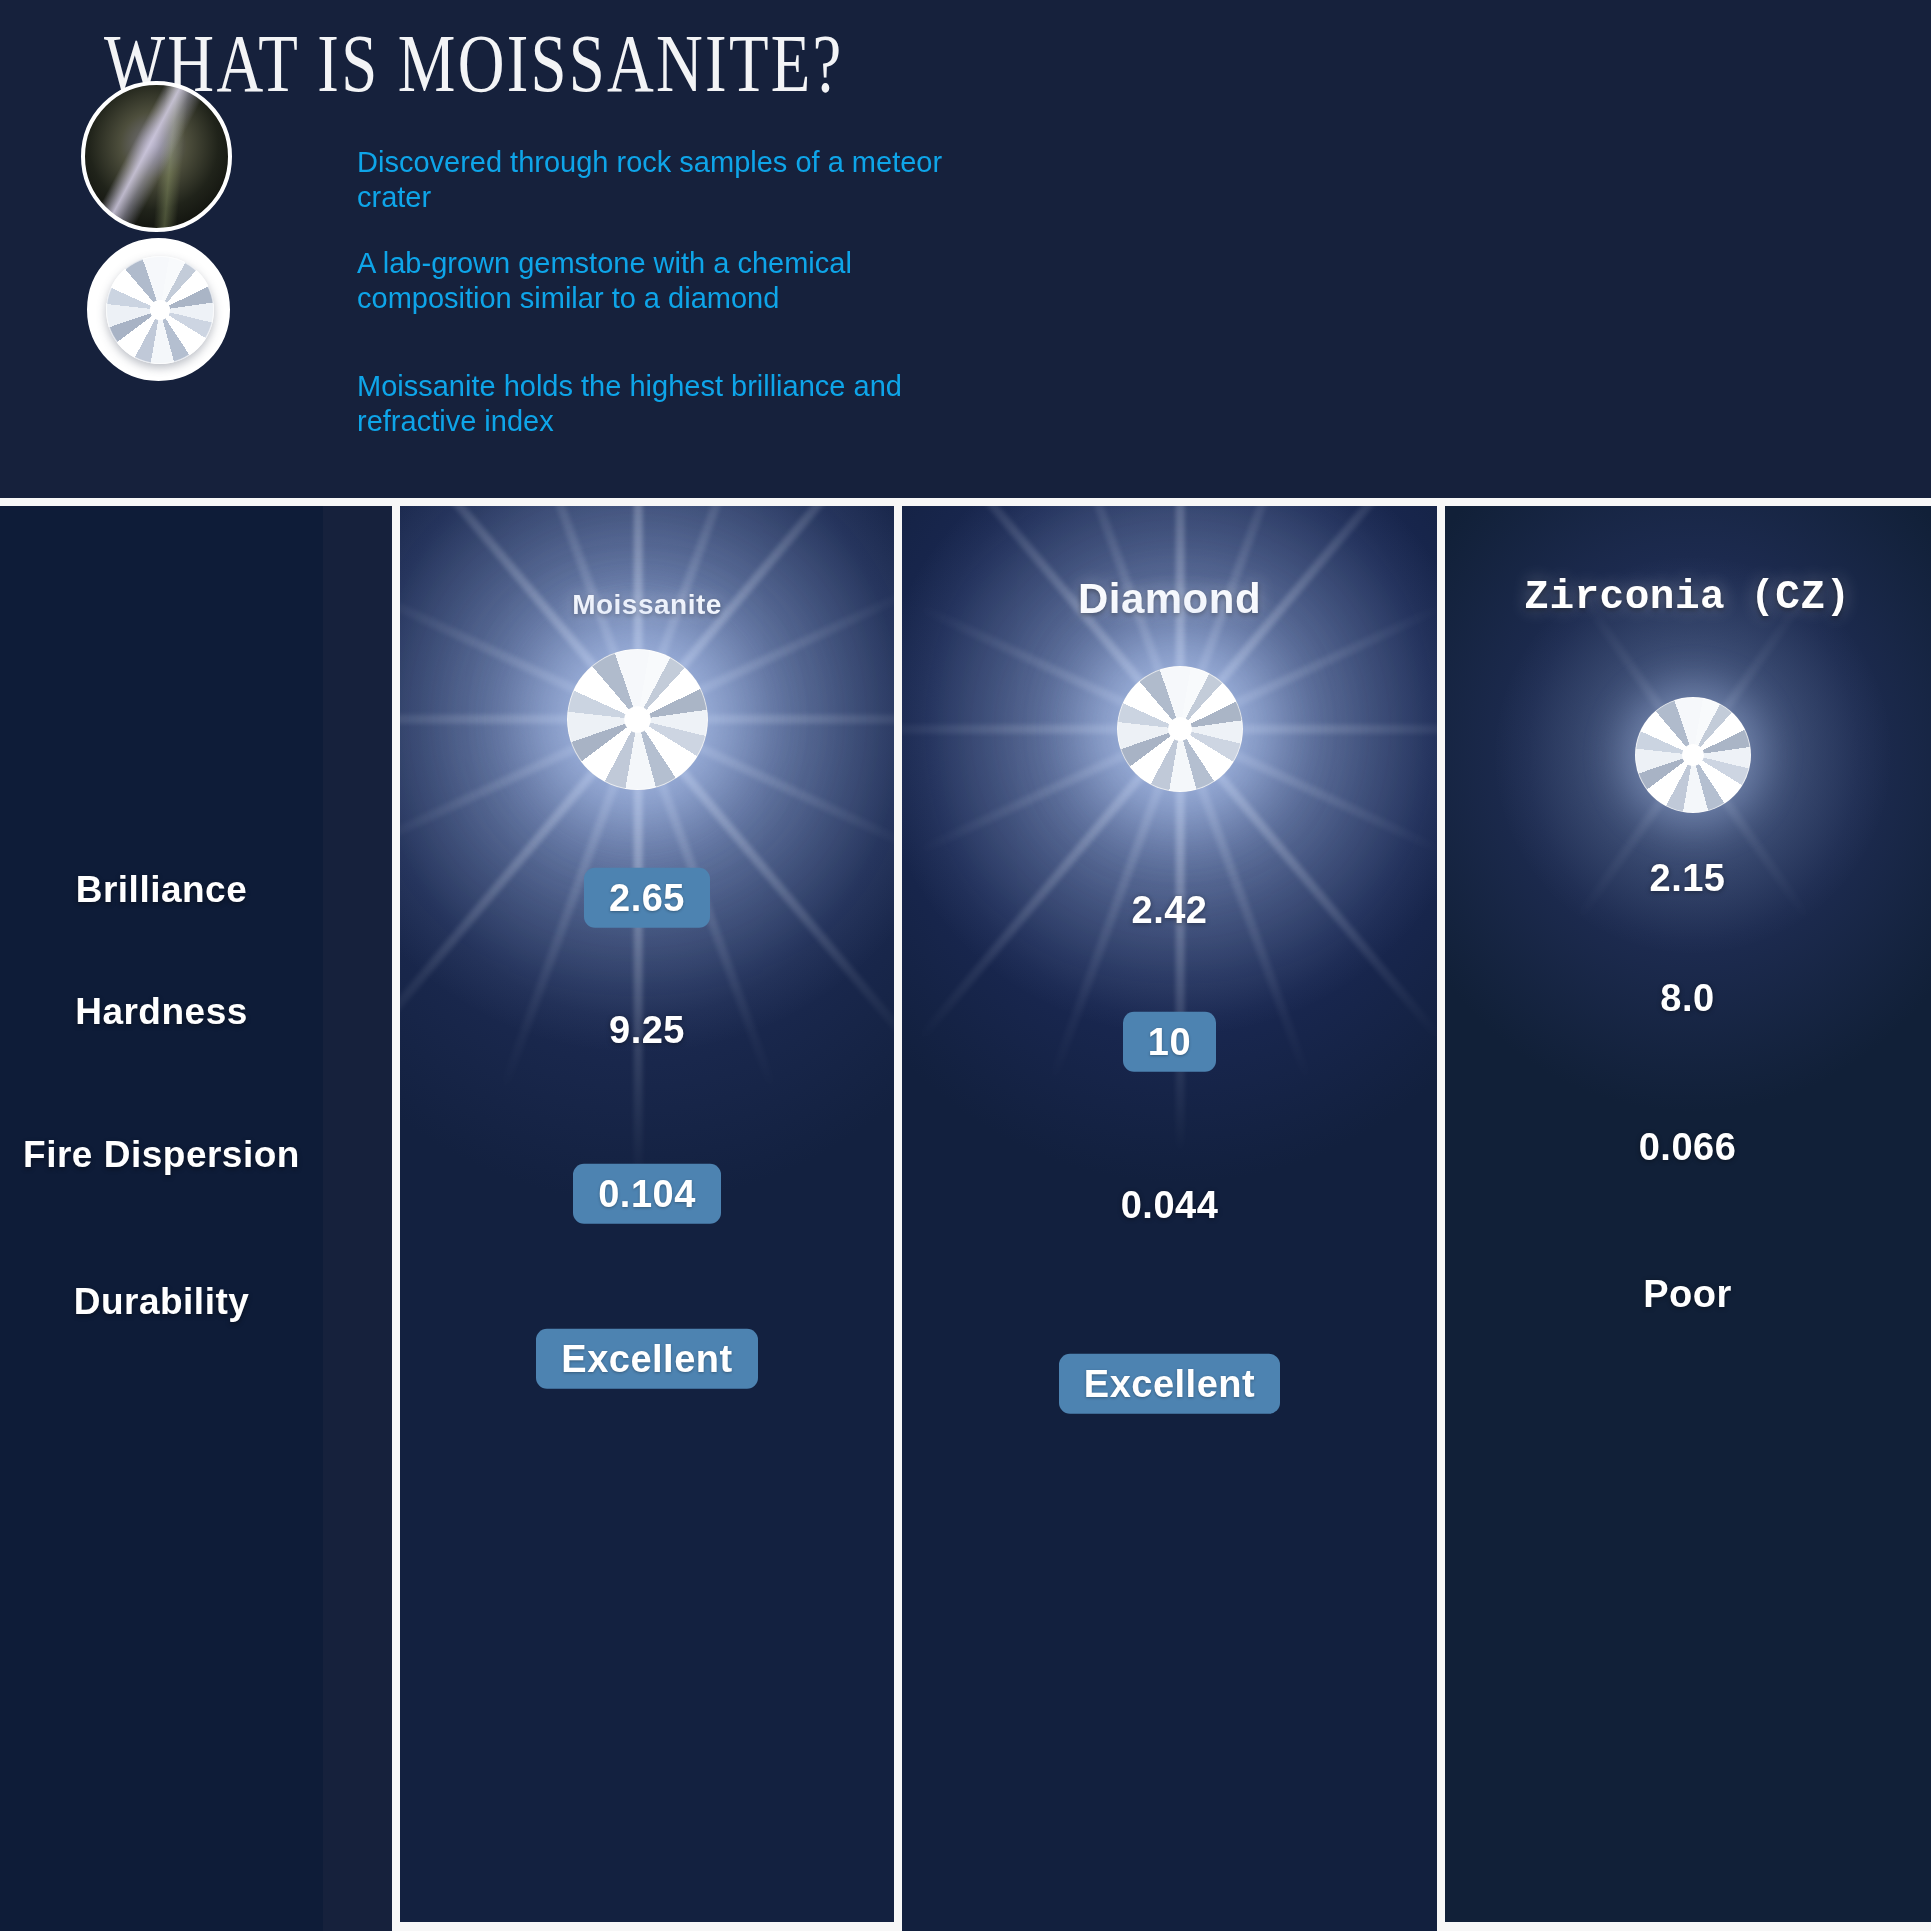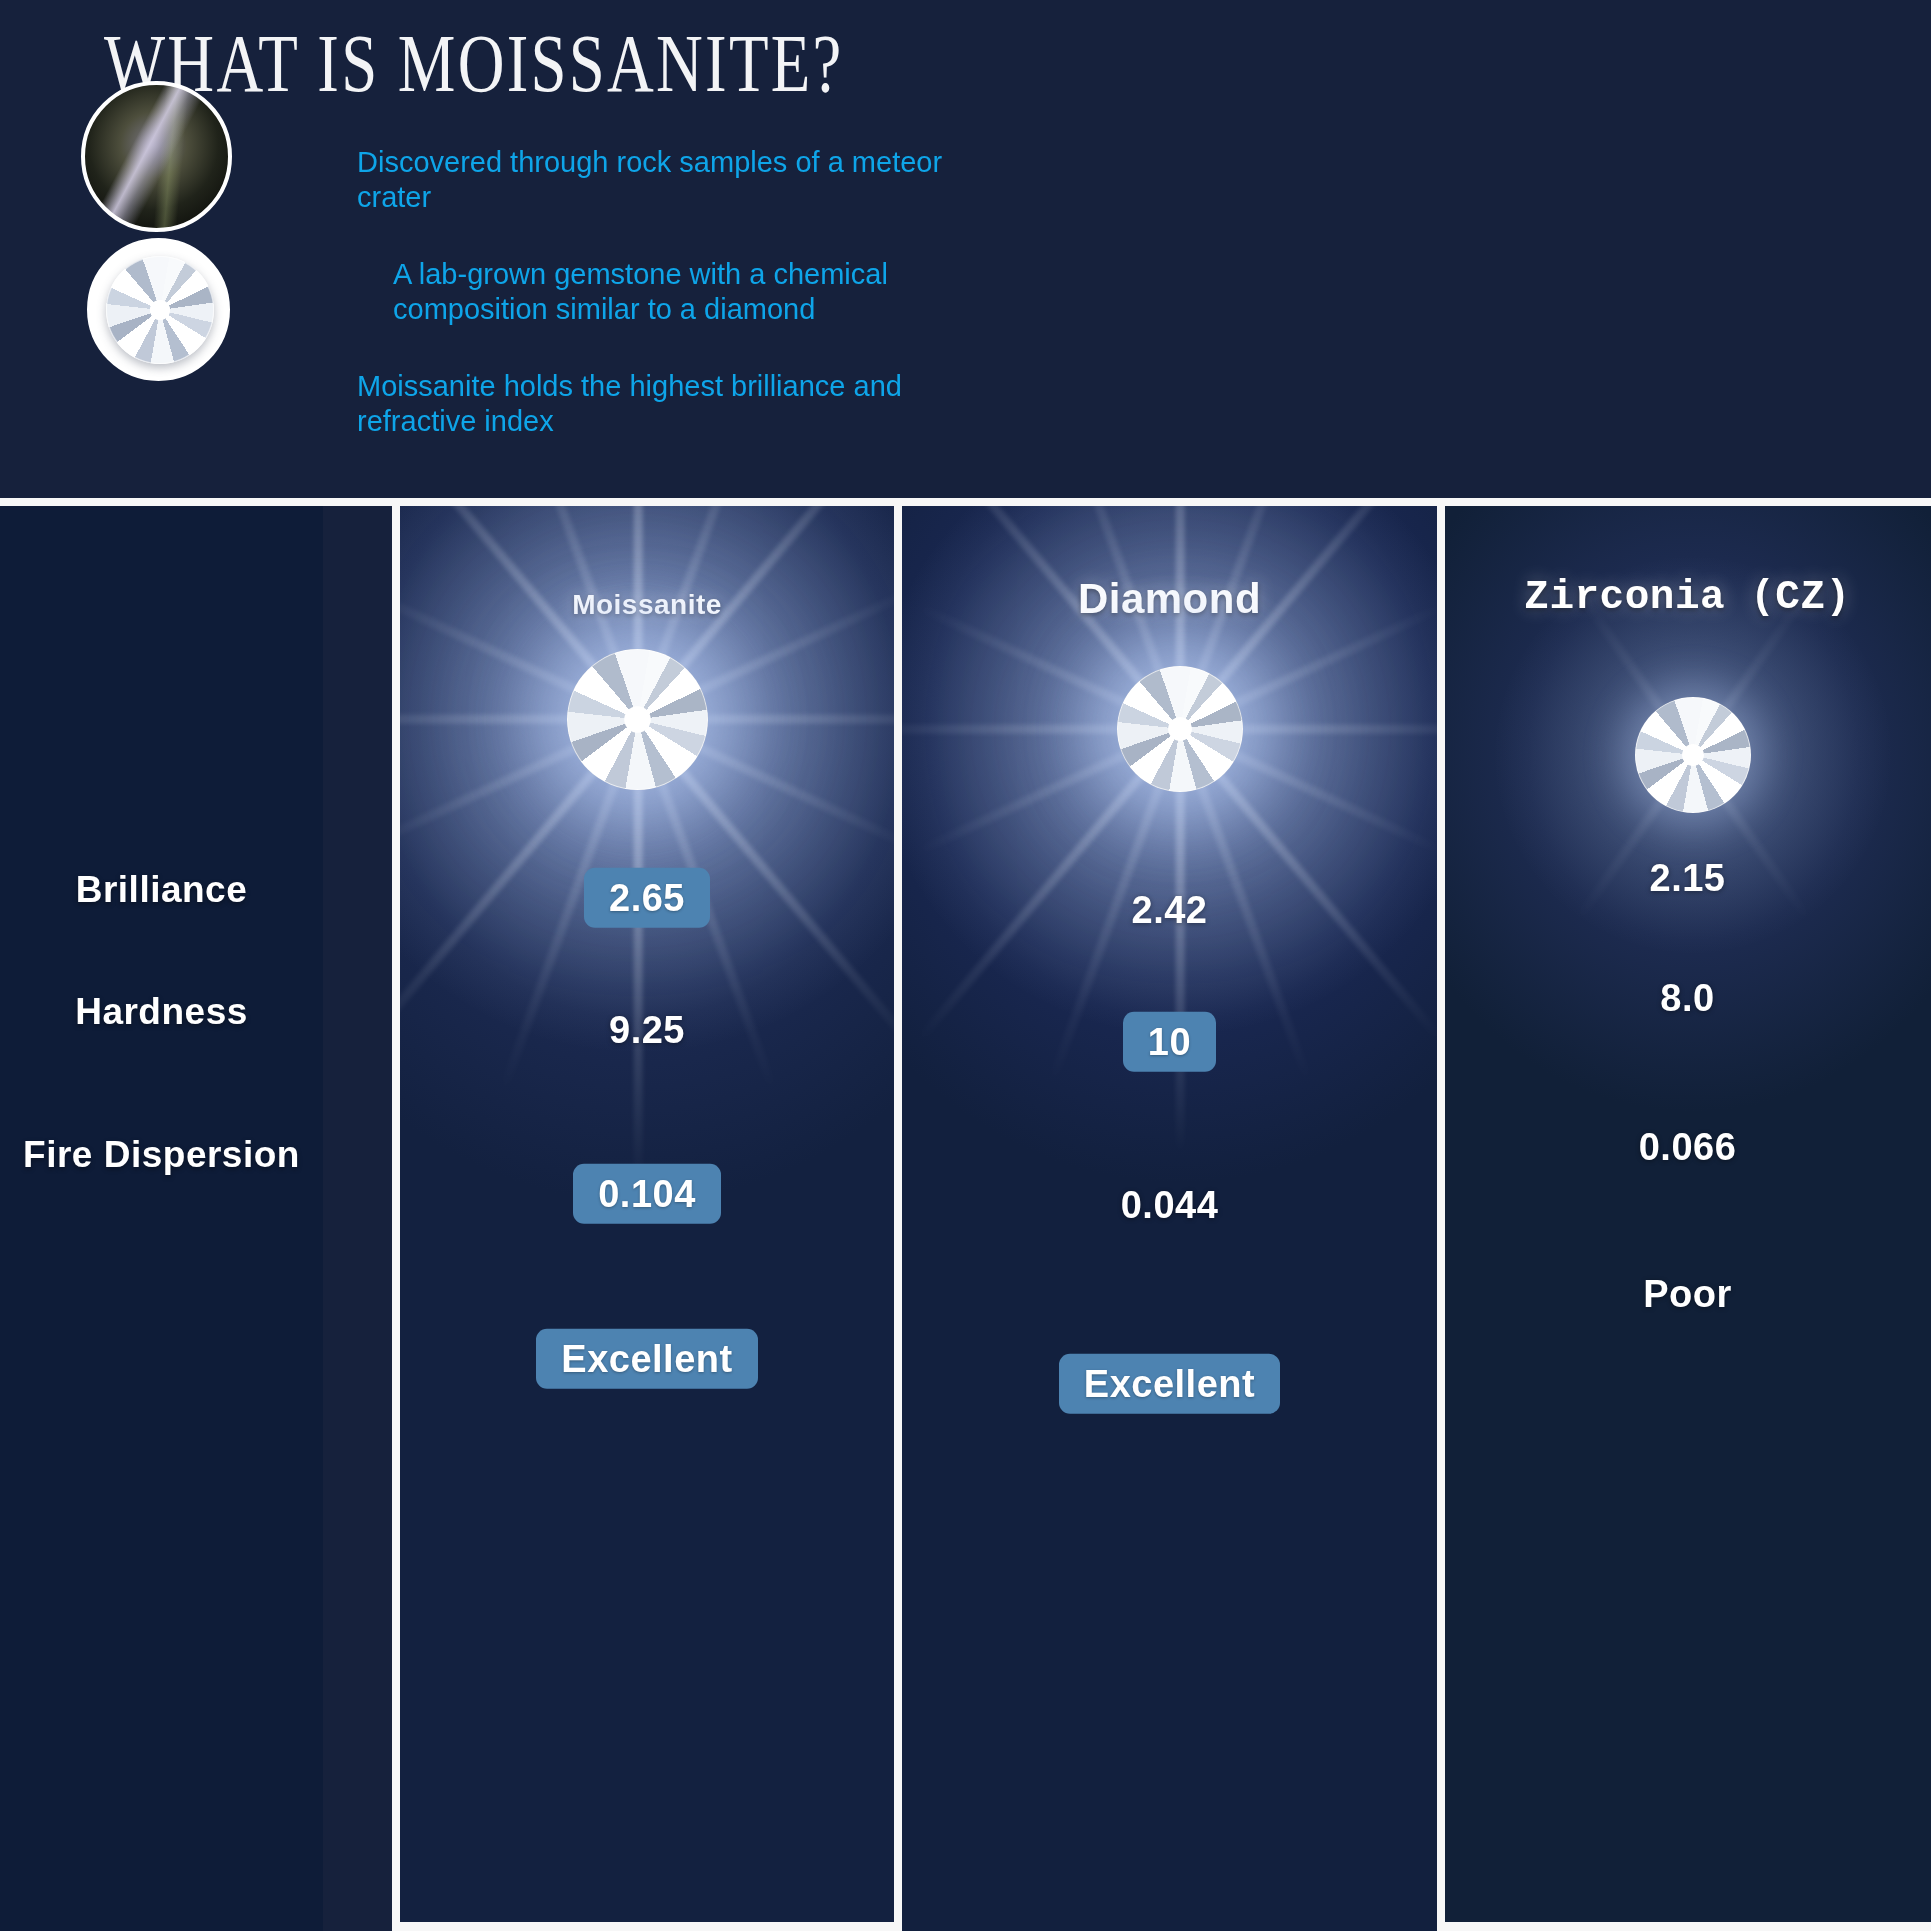--- a/index.html
+++ b/index.html
@@ -22,21 +22,21 @@
       conic-gradient(from 10deg,
         #f8fafc 0 5%, #c3ccd9 5% 9%, #ffffff 9% 15%, #aab5c6 15% 20%,
         #eef2f7 20% 26%, #cdd5e2 26% 31%, #ffffff 31% 38%, #b4bfd0 38% 43%,
         #f4f7fa 43% 50%, #c0c9d8 50% 55%, #ffffff 55% 62%, #a8b3c5 62% 67%,
         #edf1f6 67% 74%, #cbd4e1 74% 79%, #ffffff 79% 86%, #b0bbcc 86% 92%,
         #f6f8fb 92% 100%);
     border:1px solid rgba(255,255,255,.65);box-sizing:border-box;}
   .gem.mini{left:15.4px;top:13.5px;width:108px;height:108px;box-shadow:0 3.9px 9.7px rgba(60,70,90,.35);}
   .bullet{position:absolute;left:357px;width:637px;margin:0;color:#0ea5e9;
     font-size:29px;line-height:35px;font-weight:400;}
-  .b1{top:145px;} .b2{top:257px;margin-left:36px;} .b3{top:369px;}
+  .b1{top:145px;} .b2{top:246px;} .b3{top:369px;}
   
   .hline{position:absolute;left:0;top:498px;width:1931px;height:7.7px;background:#f7f7f7;}
   .vline{position:absolute;top:506px;height:1425px;width:7.7px;background:#f7f7f7;}
   .v1{left:392px;} .v2{left:894px;} .v3{left:1437px;}
   .col{position:absolute;top:506px;height:1425px;overflow:hidden;}
   .labels-col{left:0;width:323px;background:#0e1c38;}
   .col1{left:400px;width:494px;
     background:radial-gradient(425px 483px at 238px 213px, #5e7099 0%, #3a4a74 32%, #1b2950 62%, #132140 100%);}
   .col2{left:902px;width:535px;
     background:radial-gradient(406px 454px at 278px 223px, #5a6c95 0%, #33426c 34%, #192750 64%, #12203e 100%);}
@@ -85,20 +85,21 @@
   <p class="bullet b2">A lab-grown gemstone with a chemical composition similar to a diamond</p>
   <p class="bullet b3">Moissanite holds the highest brilliance and refractive index</p>
 </div>
 
 <div class="hline"></div>
 
 <div class="col labels-col">
   <div class="row-label" style="top:384px">Brilliance</div>
   <div class="row-label" style="top:649px">Fire Dispersion</div>
   <div class="row-label" style="top:506px">Hardness</div>
+  <div class="row-label" style="top:796px">Durability</div>
 </div>
 
 <div class="col col1">
   <div class="glow" style="left:238px;top:213px;width:695px;height:695px"></div>
   <i class="ray" style="--a:0deg;--h:927px;--o:.55"></i>
   <i class="ray" style="--a:90deg;--h:714px;--o:.35"></i>
   <i class="ray" style="--a:40deg;--h:869px;--o:.45"></i>
   <i class="ray" style="--a:-40deg;--h:869px;--o:.45"></i>
   <i class="ray" style="--a:65deg;--h:618px;--o:.3"></i>
   <i class="ray" style="--a:-65deg;--h:618px;--o:.3"></i>

